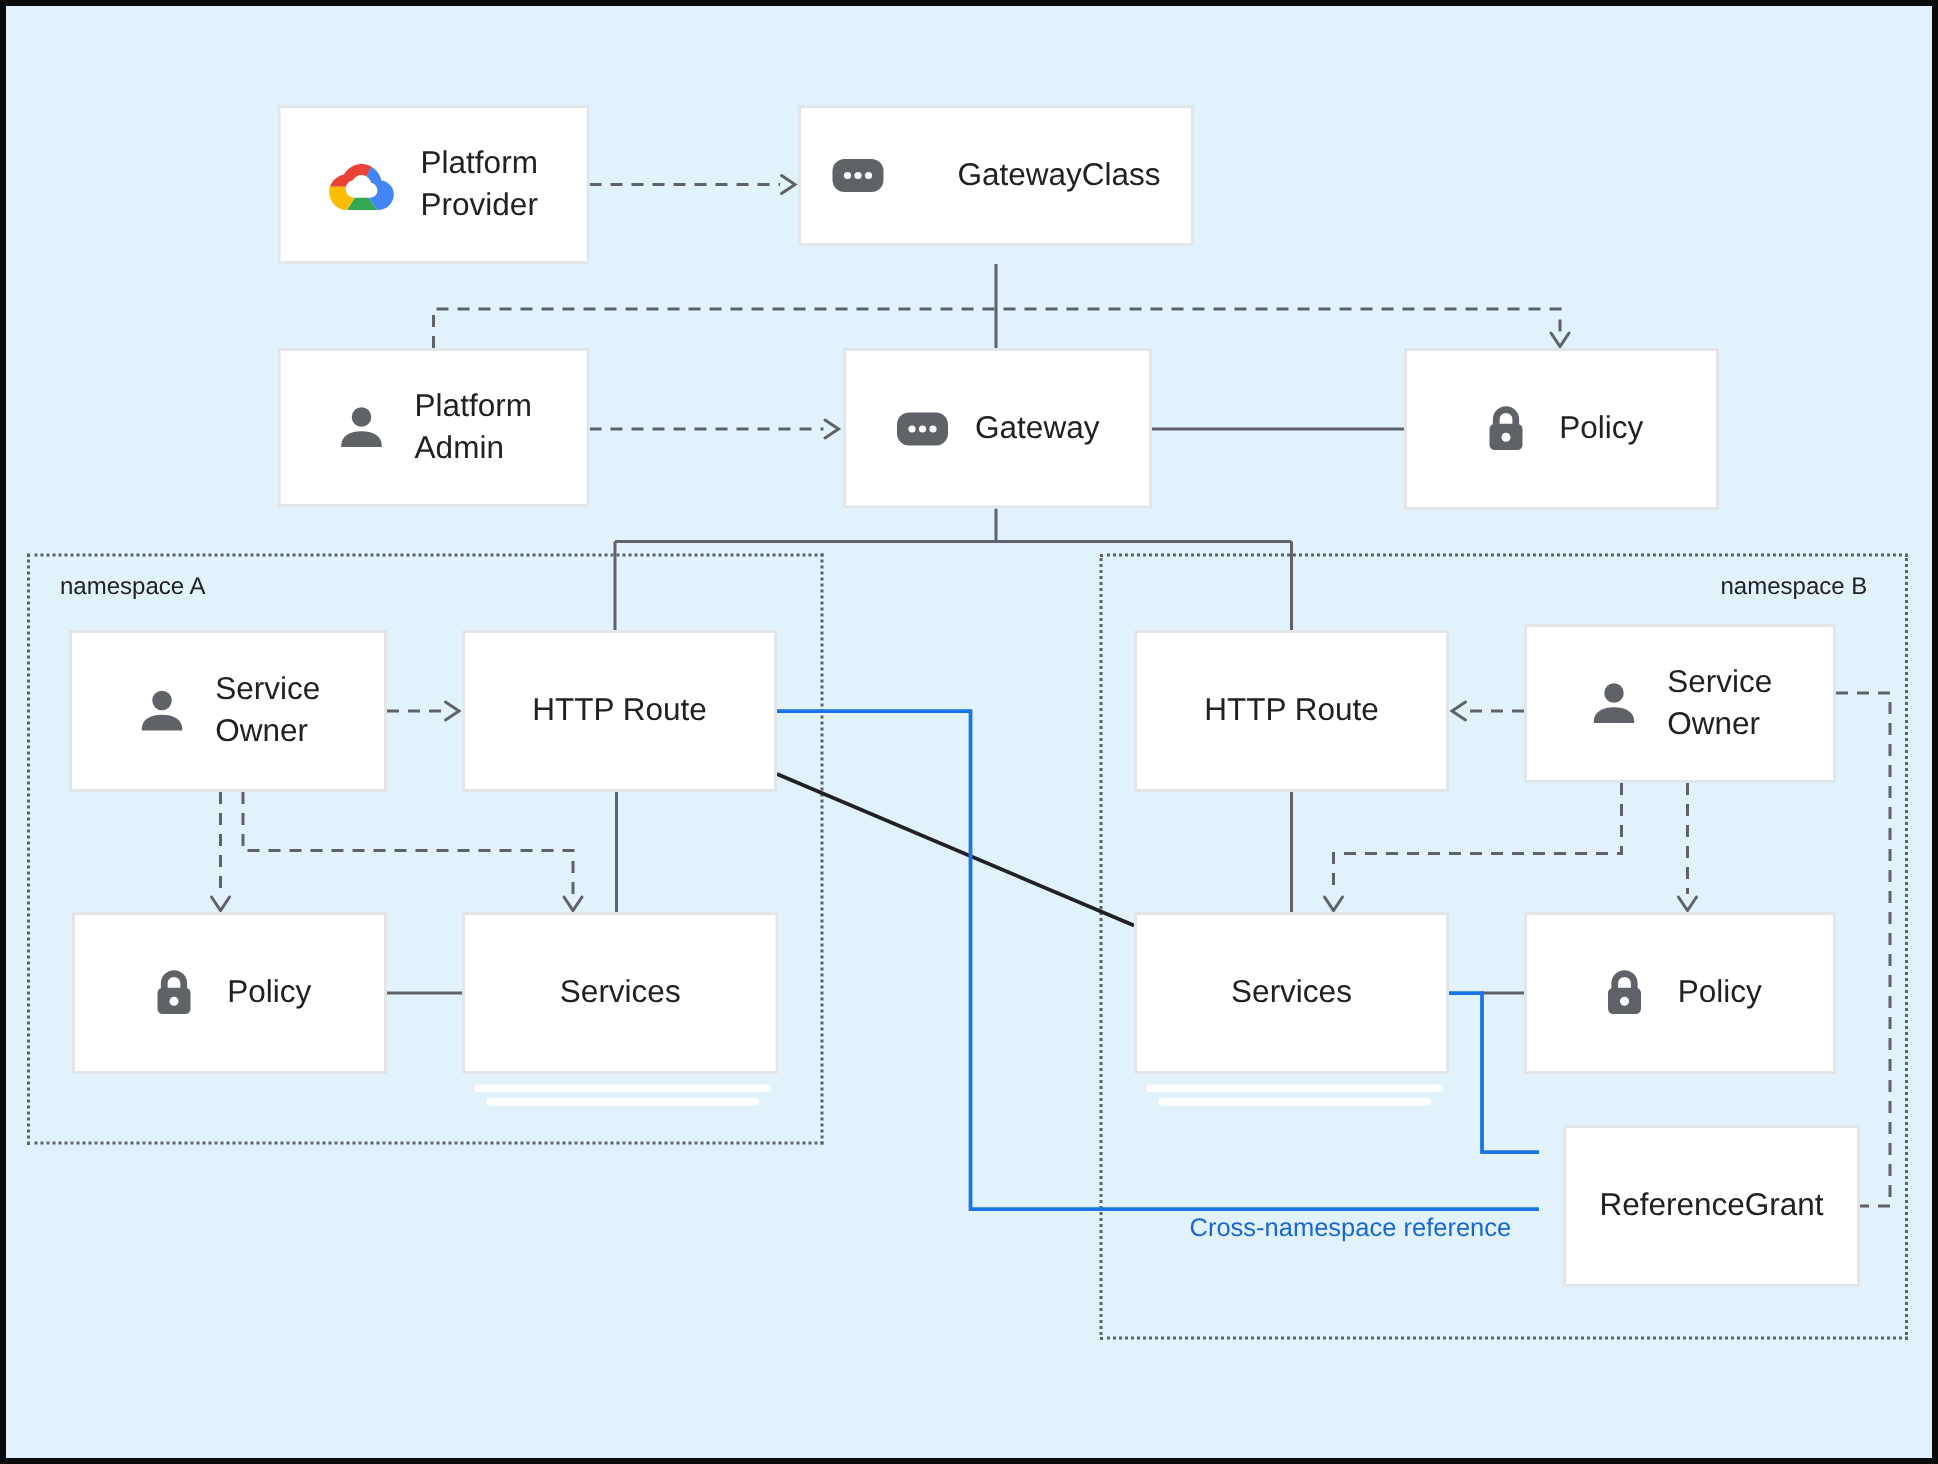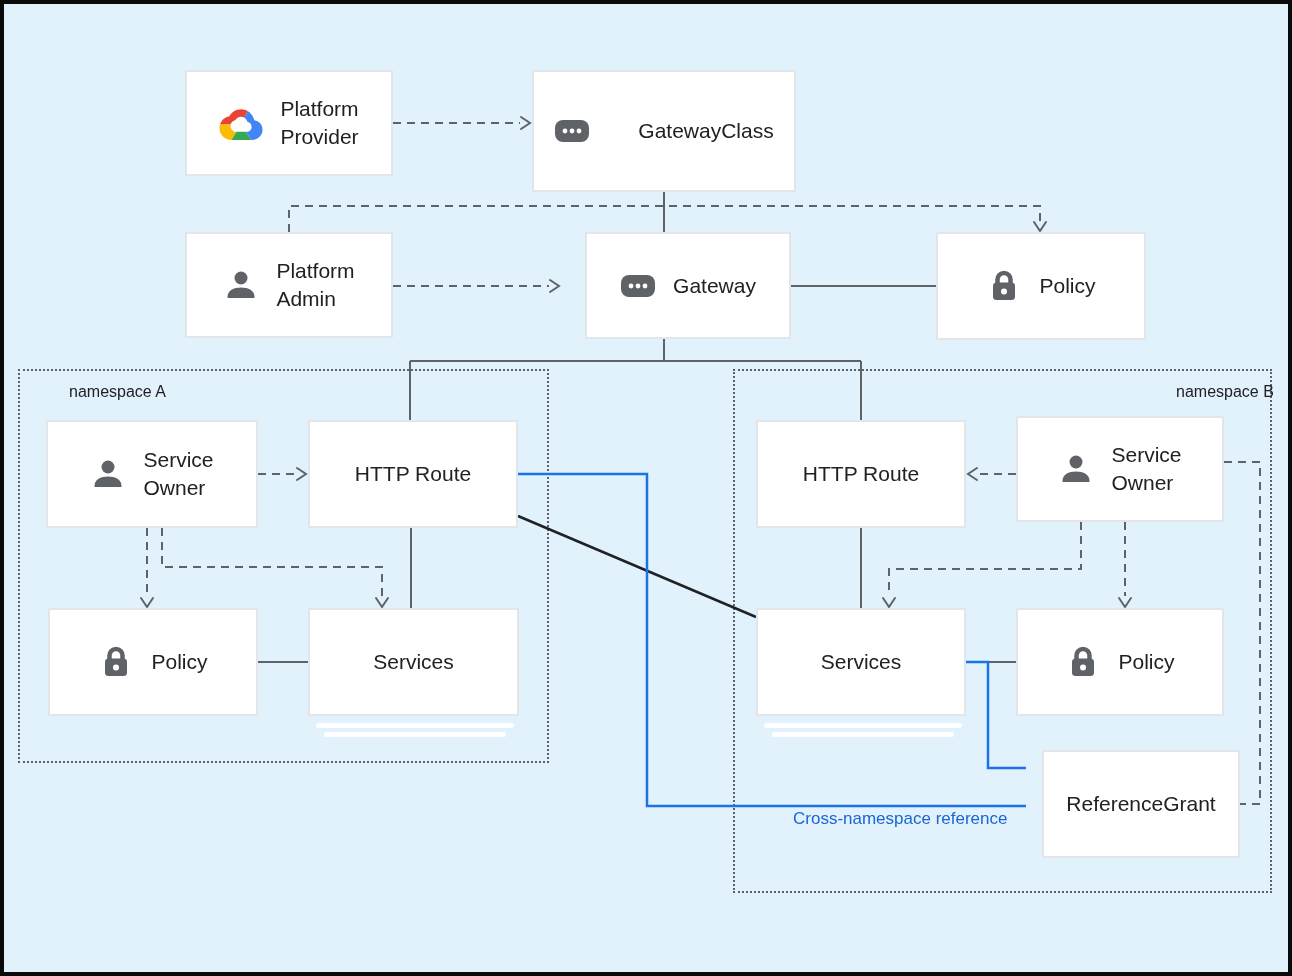--- a/index.html
+++ b/index.html
@@ -16,21 +16,20 @@
   .ns{
     position:absolute;
     border:2px dotted #5f6368;
     box-sizing:border-box;
   }
   .ns-label{
     position:absolute;
     font-size:16px;
     color:#202124;
     white-space:nowrap;
-    margin-left:29px;
   }
   #connectors{position:absolute;left:0;top:0;pointer-events:none;}
   .node{
     position:absolute;
     background:#fff;
     border:2px solid #e3e6e8;
     box-sizing:border-box;
     display:flex;
     align-items:center;
     justify-content:center;
@@ -125,21 +124,21 @@
           <polygon fill="#34a853" points="13,38 24,20 36,38"></polygon>
           <polygon fill="#4285f4" points="24,20 34,0 48,0 48,38 36,38"></polygon>
         </g>
         <path fill="#ffffff" d="M31 17.2c-.8-3.2-3.7-5.6-7-5.6-2.6 0-5 1.5-6.2 3.8-3 .5-5.3 3.1-5.3 6.3 0 3.5 2.9 6.4 6.4 6.4h11.3c3 0 5.4-2.4 5.4-5.4 0-2.7-2-5-4.6-5.5z"></path>
       </svg>
     </span>
     <span class="label">Platform
 Provider</span>
   </div>
 
-  <div class="node" style="left:528px;top:66px;width:264px;height:122px;gap:48px;">
+  <div class="node" style="left:528px;top:66px;width:264px;height:94px;gap:48px;">
     <span class="icon">
       <svg viewBox="0 0 36 24" width="36" height="24" aria-hidden="true">
         <rect x="1" y="1" width="34" height="22" rx="8" fill="#5f6368"></rect>
         <circle cx="11" cy="12" r="2.4" fill="#fff"></circle>
           <circle cx="18" cy="12" r="2.4" fill="#fff"></circle>
           <circle cx="25" cy="12" r="2.4" fill="#fff"></circle>
       </svg>
     </span>
     <span class="label">GatewayClass</span>
   </div>
@@ -148,21 +147,21 @@
     <span class="icon">
       <svg viewBox="0 0 36 36" width="36" height="36" aria-hidden="true">
         <circle cx="18" cy="11" r="6.5" fill="#5f6368"></circle>
         <path d="M4.5 30c0-6.5 6-9.5 13.5-9.5S31.5 23.5 31.5 30v1h-27z" fill="#5f6368"></path>
       </svg>
     </span>
     <span class="label">Platform
 Admin</span>
   </div>
 
-  <div class="node" style="left:558px;top:228px;width:206px;height:107px;margin-left:23px;">
+  <div class="node" style="left:558px;top:228px;width:206px;height:107px;">
     <span class="icon">
       <svg viewBox="0 0 36 24" width="36" height="24" aria-hidden="true">
         <rect x="1" y="1" width="34" height="22" rx="8" fill="#5f6368"></rect>
         <circle cx="11" cy="12" r="2.4" fill="#fff"></circle>
           <circle cx="18" cy="12" r="2.4" fill="#fff"></circle>
           <circle cx="25" cy="12" r="2.4" fill="#fff"></circle>
       </svg>
     </span>
     <span class="label">Gateway</span>
   </div>

